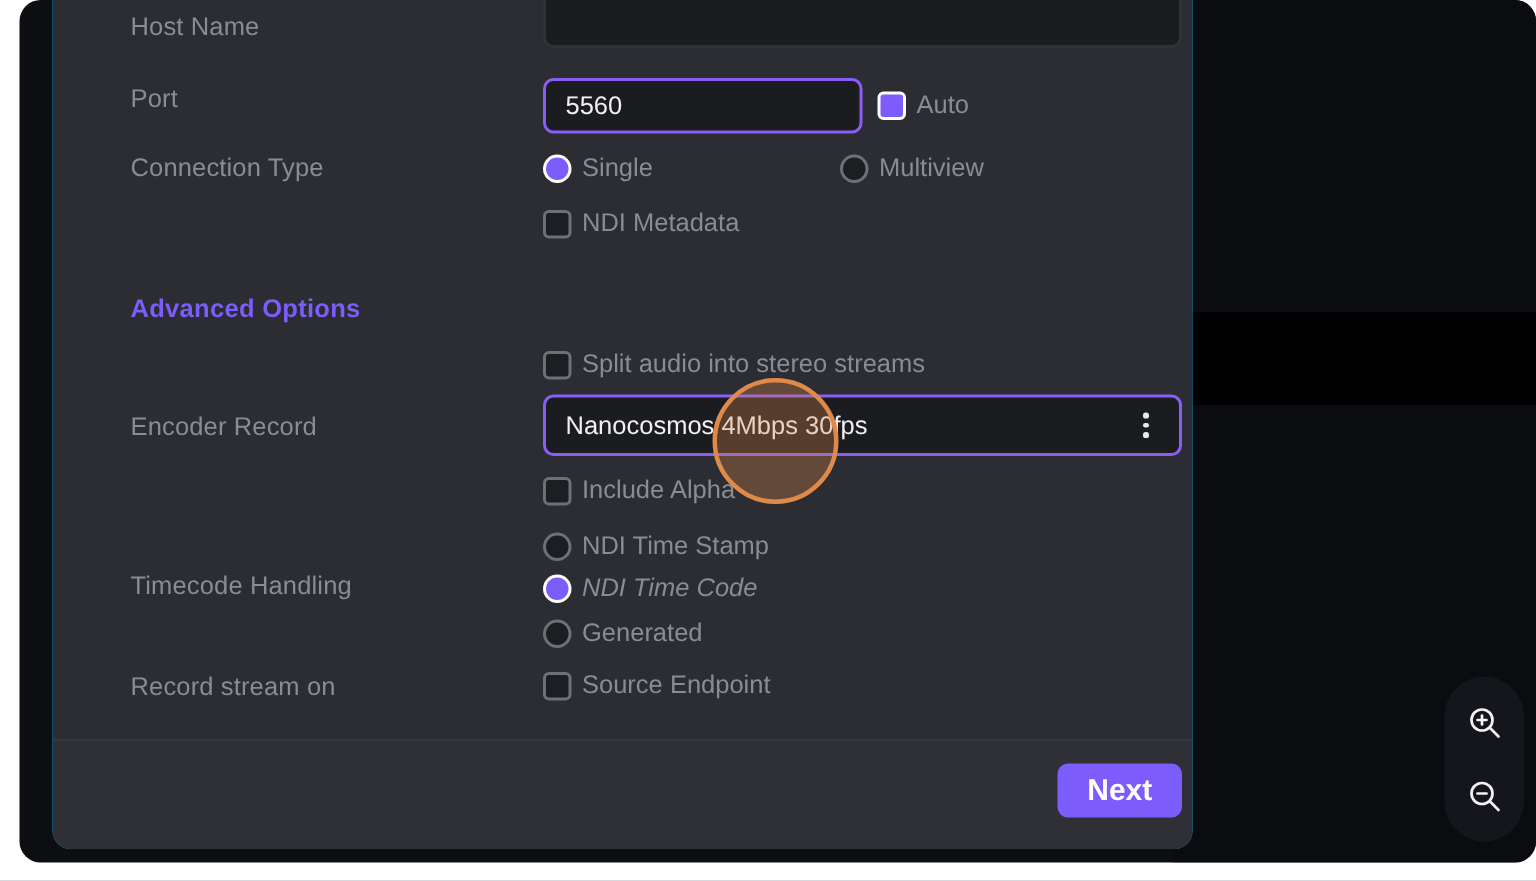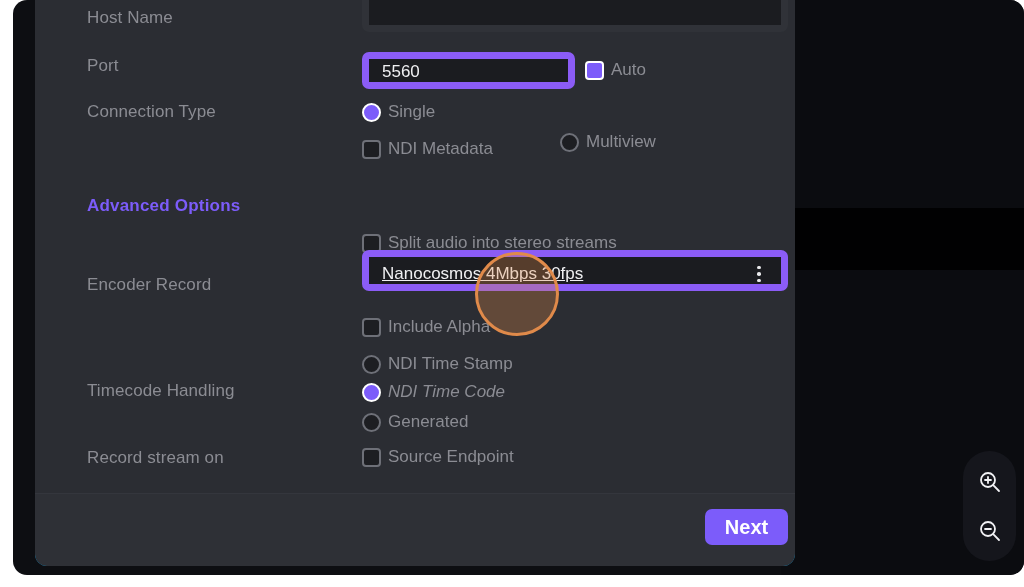--- a/index.html
+++ b/index.html
@@ -92,26 +92,26 @@
     position: absolute;
     color: #8b8c93;
     font-size: 17px;
     letter-spacing: .1px;
     white-space: nowrap;
   }
 
   .field {
     position: absolute;
     background: #1b1c20;
-    border: 7px solid #8b5cf6;
+    border: 2px solid #8b5cf6;
     border-radius: 7px;
     color: #f0f0f2;
     font-size: 17px;
     display: flex;
-    align-items: flex-end;
+    align-items: center;
     padding: 0 13px;
   }
   .field.no-border { border-color: #303238; }
 
   .field .val { flex: 1; white-space: nowrap; }
 
   
   .kebab {
     width: 18px;
     height: 20px;
@@ -268,41 +268,41 @@
         </div>
 
         <div class="row">
           <div class="lbl" style="left:52px; top:102px;">Connection Type</div>
 
           <div class="opt" style="left:327px; top:102px;">
             <span class="radio on"></span>
             <span class="txt">Single</span>
           </div>
 
-          <div class="opt" style="left:525px; top:102px;margin-top:30px;">
+          <div class="opt" style="left:525px; top:102px;">
             <span class="radio"></span>
             <span class="txt">Multiview</span>
           </div>
 
           <div class="opt" style="left:327px; top:139px;">
             <span class="check"></span>
             <span class="txt">NDI Metadata</span>
           </div>
         </div>
 
         <div class="section-head" style="left:52px; top:196px;">Advanced Options</div>
 
         <div class="opt" style="left:327px; top:233px;justify-content:space-between;">
           <span class="check"></span>
           <span class="txt">Split audio into stereo streams</span>
         </div>
 
         <div class="row">
           <div class="lbl" style="left:52px; top:275px;">Encoder Record</div>
-          <div class="field" style="left:327px; top:250px; width:426px; height:41px;text-decoration:underline;">
+          <div class="field" style="left:327px; top:263px; width:426px; height:41px;">
             <span class="val">Nanocosmos 4Mbps 30fps</span>
             <span class="kebab">
               <i></i>
                 <i></i>
                 <i></i>
             </span>
           </div>
         </div>
 
         <div class="opt" style="left:327px; top:317px;">

